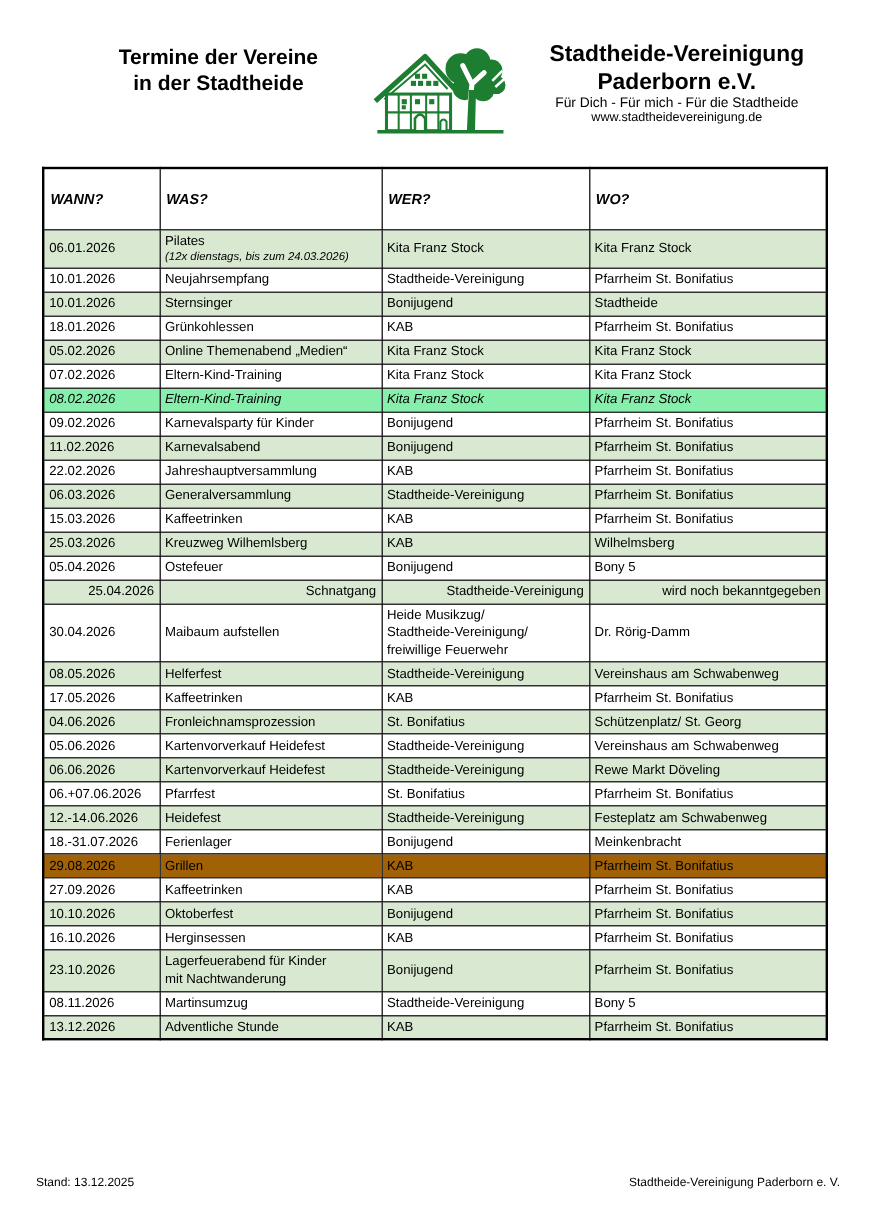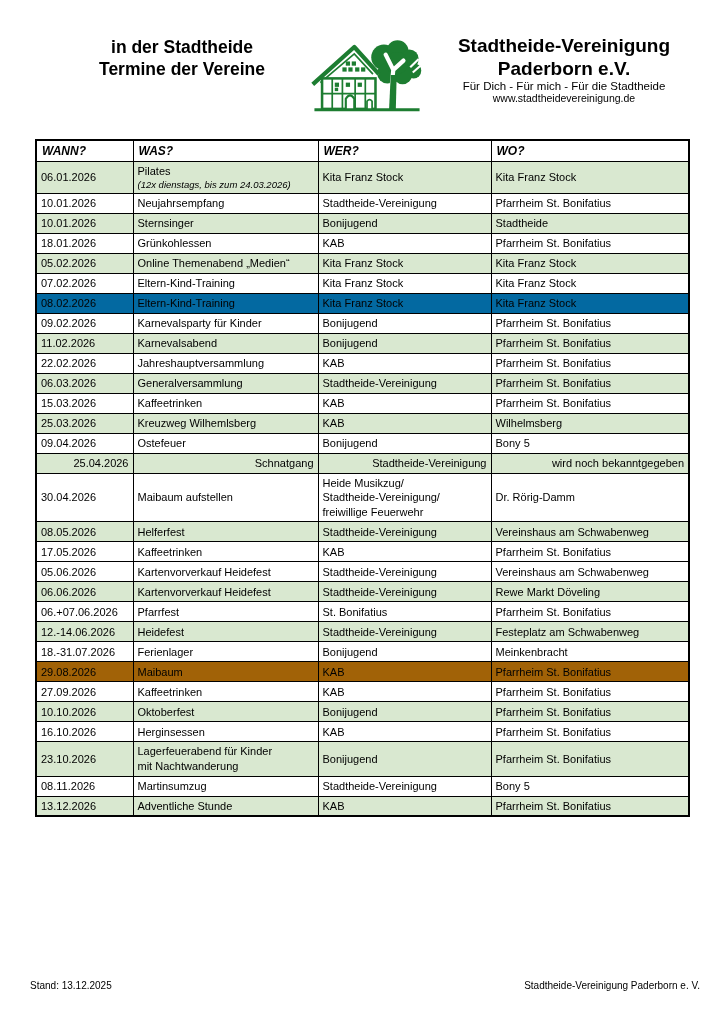--- a/index.html
+++ b/index.html
@@ -50,21 +50,21 @@
   col.c-was  { width: 185px; }
   col.c-wer  { width: 173px; }
   col.c-wo   { width: 198px; }
   .events th {
     font-size: 12px;
     font-weight: bold;
     font-style: italic;
     text-align: left;
     background: #fff;
     border: 1px solid #000;
-    padding: 3px 5px;
+    padding: 18px 5px;
     height: 21px;
   }
   .events td {
     font-size: 11px;
     line-height: 1.33;
     border: 1px solid #000;
     padding: 2px 4px;
     vertical-align: middle;
     white-space: pre-line;
     height: 20px;
@@ -86,22 +86,22 @@
   .footer-right { right: 24px; text-align: right; }
 </style>
 </head>
 <body>
 
 <div class="page">
 
   <div class="header">
 
     <div class="title-block">
+      <div>Termine der Vereine</div>
       <div>in der Stadtheide</div>
-      <div>Termine der Vereine</div>
     </div>
 
     <div class="logo-wrap">
       <svg id="logo-svg" viewBox="0 0 132 92" aria-hidden="true" style="color: rgb(29, 125, 49);">
 
         <g fill="currentColor">
           <circle cx="86" cy="25" r="15"></circle>
           <circle cx="102" cy="18" r="13"></circle>
           <circle cx="116" cy="27" r="11"></circle>
           <circle cx="121" cy="41" r="9"></circle>
@@ -195,21 +195,21 @@
           <td>Online Themenabend „Medien“</td>
           <td>Kita Franz Stock</td>
           <td>Kita Franz Stock</td>
         </tr>
         <tr>
           <td>07.02.2026</td>
           <td>Eltern-Kind-Training</td>
           <td>Kita Franz Stock</td>
           <td>Kita Franz Stock</td>
         </tr>
-        <tr style="background: #0369a1;">
+        <tr style="background: #86efac; font-style: italic;">
           <td>08.02.2026</td>
           <td>Eltern-Kind-Training</td>
           <td>Kita Franz Stock</td>
           <td>Kita Franz Stock</td>
         </tr>
         <tr>
           <td>09.02.2026</td>
           <td>Karnevalsparty für Kinder</td>
           <td>Bonijugend</td>
           <td>Pfarrheim St. Bonifatius</td>
@@ -238,21 +238,21 @@
           <td>KAB</td>
           <td>Pfarrheim St. Bonifatius</td>
         </tr>
         <tr style="background: rgb(217, 232, 208);">
           <td>25.03.2026</td>
           <td>Kreuzweg Wilhemlsberg</td>
           <td>KAB</td>
           <td>Wilhelmsberg</td>
         </tr>
         <tr>
-          <td>09.04.2026</td>
+          <td>05.04.2026</td>
           <td>Ostefeuer</td>
           <td>Bonijugend</td>
           <td>Bony 5</td>
         </tr>
         <tr style="background: rgb(217, 232, 208); text-align: right;">
           <td>25.04.2026</td>
           <td>Schnatgang</td>
           <td>Stadtheide-Vereinigung</td>
           <td>wird noch bekanntgegeben</td>
         </tr>
@@ -269,20 +269,26 @@
           <td>Helferfest</td>
           <td>Stadtheide-Vereinigung</td>
           <td>Vereinshaus am Schwabenweg</td>
         </tr>
         <tr>
           <td>17.05.2026</td>
           <td>Kaffeetrinken</td>
           <td>KAB</td>
           <td>Pfarrheim St. Bonifatius</td>
         </tr>
+        <tr style="background: rgb(217, 232, 208);">
+          <td>04.06.2026</td>
+          <td>Fronleichnamsprozession</td>
+          <td>St. Bonifatius</td>
+          <td>Schützenplatz/ St. Georg</td>
+        </tr>
         <tr>
           <td>05.06.2026</td>
           <td>Kartenvorverkauf Heidefest</td>
           <td>Stadtheide-Vereinigung</td>
           <td>Vereinshaus am Schwabenweg</td>
         </tr>
         <tr style="background: rgb(217, 232, 208);">
           <td>06.06.2026</td>
           <td>Kartenvorverkauf Heidefest</td>
           <td>Stadtheide-Vereinigung</td>
@@ -301,21 +307,21 @@
           <td>Festeplatz am Schwabenweg</td>
         </tr>
         <tr>
           <td>18.-31.07.2026</td>
           <td>Ferienlager</td>
           <td>Bonijugend</td>
           <td>Meinkenbracht</td>
         </tr>
         <tr style="background: #a16207;">
           <td>29.08.2026</td>
-          <td>Maibaum</td>
+          <td>Grillen</td>
           <td>KAB</td>
           <td>Pfarrheim St. Bonifatius</td>
         </tr>
         <tr>
           <td>27.09.2026</td>
           <td>Kaffeetrinken</td>
           <td>KAB</td>
           <td>Pfarrheim St. Bonifatius</td>
         </tr>
         <tr style="background: rgb(217, 232, 208);">

